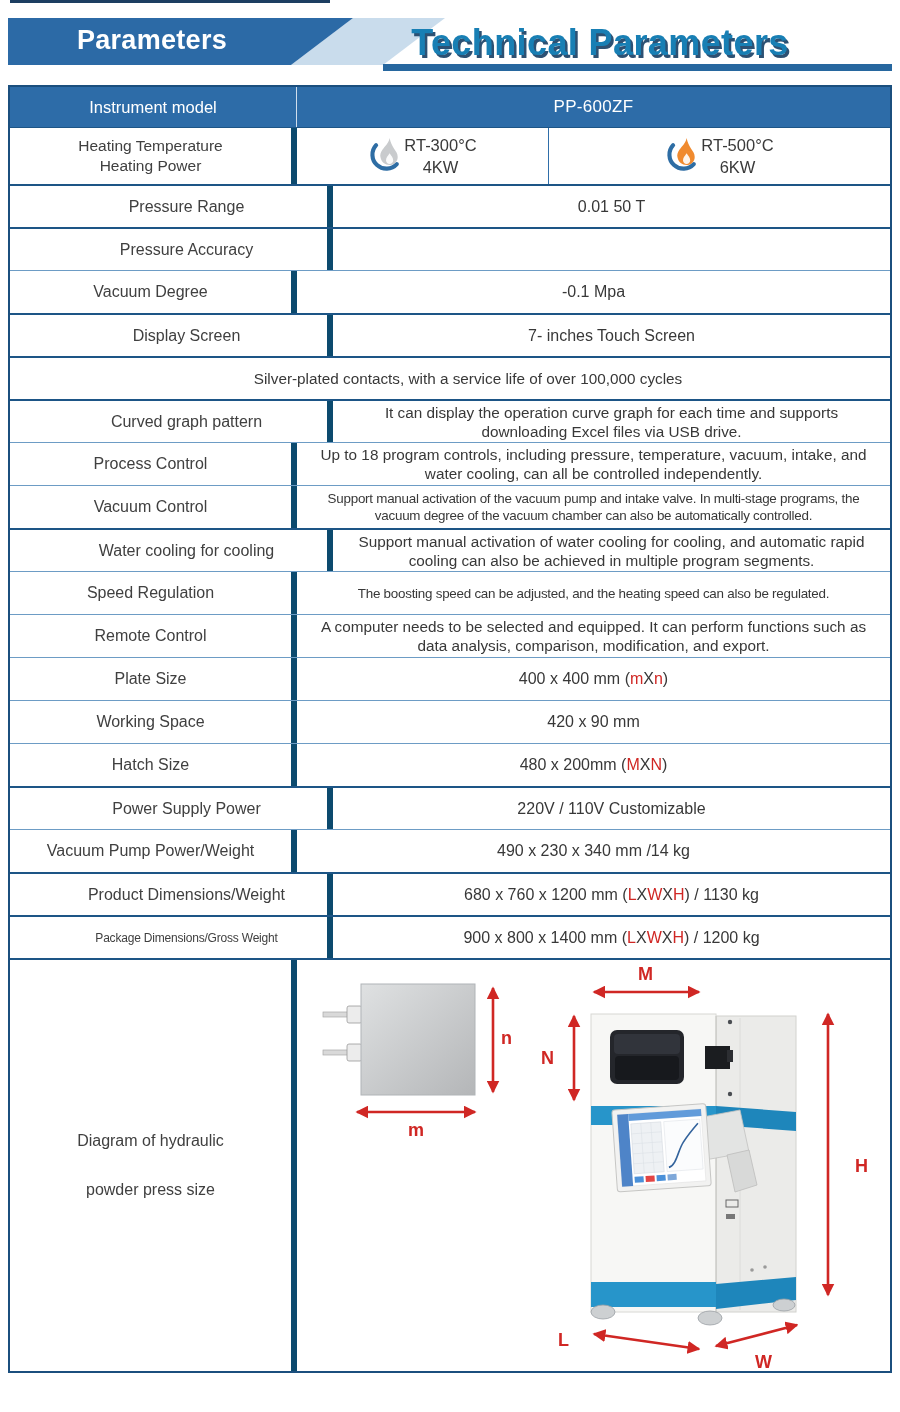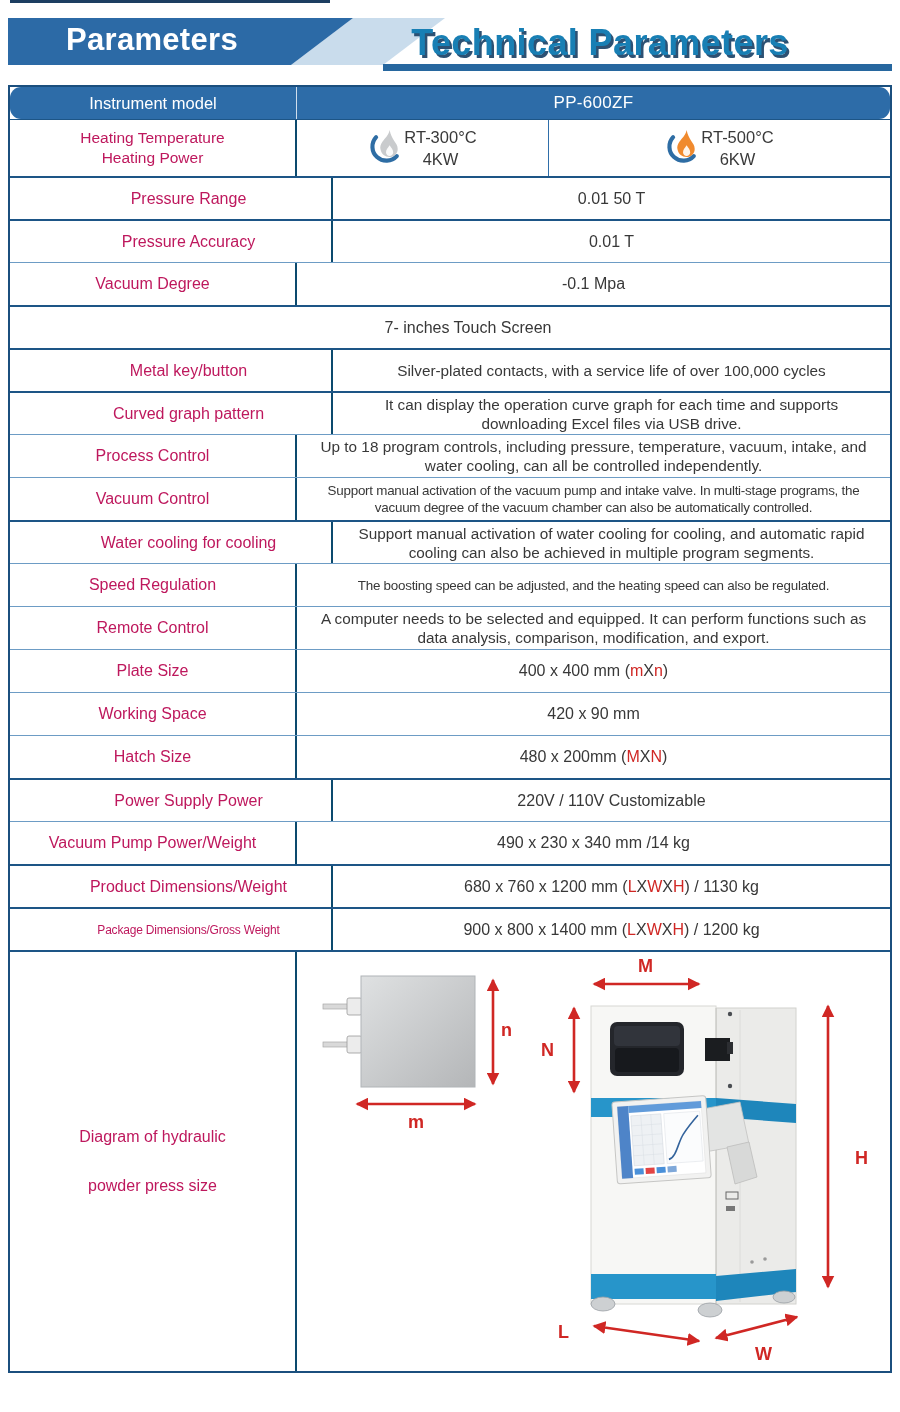--- a/index.html
+++ b/index.html
@@ -1,36 +1,36 @@
 <!DOCTYPE html>
 <html><head>
 <meta charset="utf-8">
 <style>
   html,body{margin:0;padding:0;background:#fff;}
   .page{position:relative;width:900px;height:1412px;background:#fff;overflow:hidden;
         font-family:"Liberation Sans",sans-serif;color:#383838;}
   .top-artifact{position:absolute;left:10px;top:0;width:320px;height:3px;background:#1c3e61;}
   .header-shapes{position:absolute;left:0;top:0;}
   .tag-text{position:absolute;left:8px;top:18px;width:288px;height:44px;display:flex;align-items:center;
-        justify-content:center;color:#fff;font-size:31px;font-weight:bold;letter-spacing:.3px;}
+        justify-content:center;color:#fff;font-size:27px;font-weight:bold;letter-spacing:.3px;}
   .title{position:absolute;left:320px;top:22px;width:560px;text-align:center;font-size:36px;font-weight:bold;
         color:#187fb4;text-shadow:2.5px 3px 0 #2d5173;letter-spacing:.4px;}
   .spec-table{position:absolute;left:8px;top:85px;width:884px;height:1288px;border:2px solid #1b4f7e;
         display:flex;flex-direction:column;box-sizing:border-box;background:#fff;}
   .row{display:flex;flex:0 0 auto;box-sizing:border-box;}
   .rows-host{display:flex;flex-direction:column;flex:0 0 auto;}
   .label-cell{width:287px;flex:0 0 287px;display:flex;flex-direction:column;align-items:center;justify-content:center;
-        text-align:center;border-right:2px solid #0c4a6e;color:#be185d;font-size:16px;box-sizing:border-box;line-height:20px;}
+        text-align:center;border-right:6px solid #0c4a6e;color:#404040;font-size:16px;box-sizing:border-box;line-height:20px;}
   .label-condensed{font-size:12px;letter-spacing:-.2px;}
   .value-cell{flex:1;display:flex;align-items:center;justify-content:center;text-align:center;color:#383838;
         font-size:16px;padding:0 12px;box-sizing:border-box;line-height:20px;}
   .value-cell.small{font-size:15.3px;line-height:19px;}
   .value-cell.condensed{font-size:13.4px;letter-spacing:-.25px;line-height:17px;}
   .red{color:#d02724;}
-  .model-row{height:32px;background:#2d6ca8;border-radius:11px;}
+  .model-row{height:40px;background:#2d6ca8;}
   .model-row .label-cell{color:#fff;border-right:1.5px solid #cfdeed;font-size:16.5px;}
   .model-row .value-cell{color:#fff;font-size:17px;letter-spacing:.3px;}
   .heating-row{height:57px;border-top:1px solid #1d5586;}
   .heat-wrap{flex:1;display:flex;}
   .heat-half{display:flex;align-items:center;justify-content:center;box-sizing:border-box;}
   .heat-half.left{flex:0 0 42.5%;border-right:1px solid #2f6ea9;}
   .heat-half.right{flex:1;}
   .heat-text{display:flex;flex-direction:column;align-items:center;font-size:16.5px;color:#3a3a3a;line-height:22px;}
   .spec-row{height:43px;}
   .bt-thin{border-top:1px solid #6d9cc5;}
@@ -96,37 +96,34 @@
 
     <div class="rows-host">
         <div class="row spec-row bt-thick">
           <div class="label-cell">Pressure Range</div>
           <div class="value-cell">
             <span>0.01 50 T</span>
           </div>
         </div>
         <div class="row spec-row bt-thick">
           <div class="label-cell">Pressure Accuracy</div>
-          <div class="value-cell">
-            <span>0.01 T</span>
-          </div>
         </div>
         <div class="row spec-row bt-thin">
           <div class="label-cell">Vacuum Degree</div>
           <div class="value-cell">
             <span>-0.1 Mpa</span>
           </div>
         </div>
         <div class="row spec-row bt-thick">
+          <div class="label-cell">Display Screen</div>
           <div class="value-cell">
             <span>7- inches Touch Screen</span>
           </div>
         </div>
         <div class="row spec-row bt-thick">
-          <div class="label-cell">Metal key/button</div>
           <div class="value-cell small">
             <span>Silver-plated contacts, with a service life of over 100,000 cycles</span>
           </div>
         </div>
         <div class="row spec-row bt-thick">
           <div class="label-cell">Curved graph pattern</div>
           <div class="value-cell small">
             <span>It can display the operation curve graph for each time and supports downloading Excel files via USB drive.</span>
           </div>
         </div>

